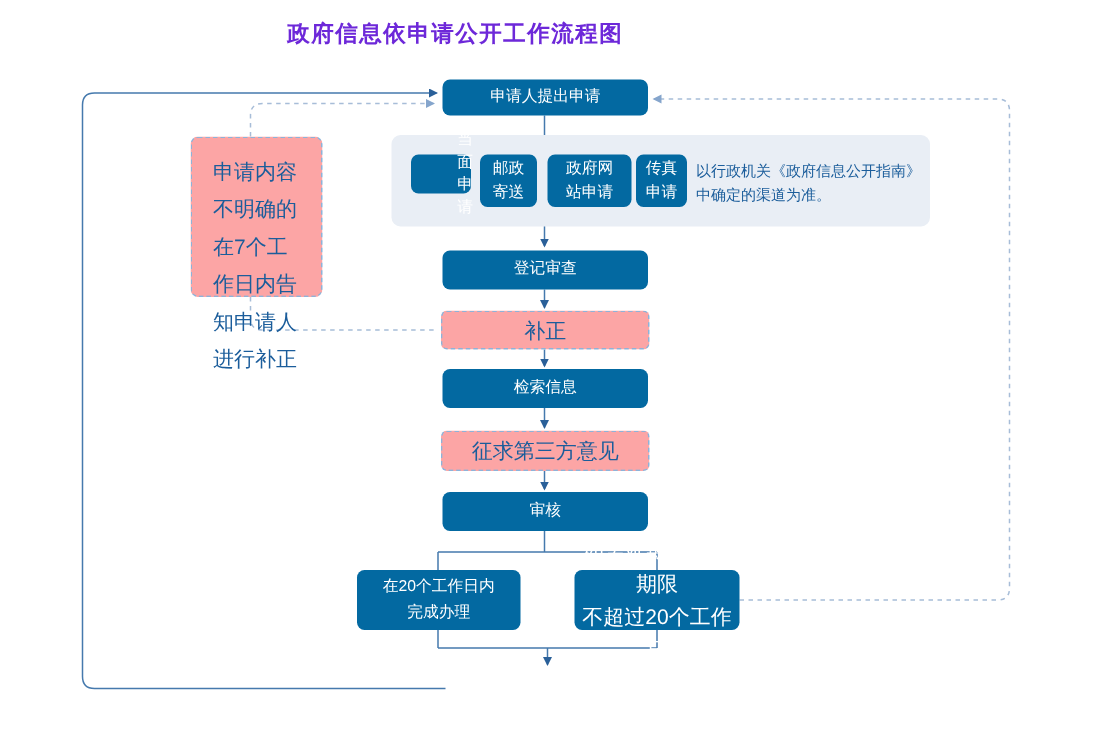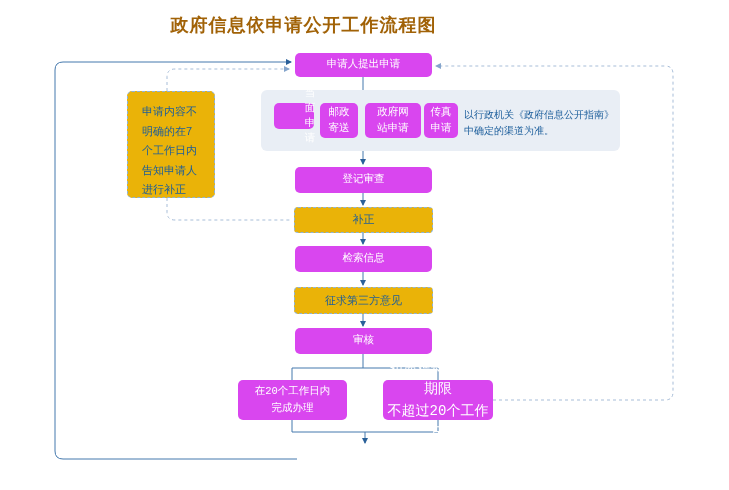--- a/index.html
+++ b/index.html
@@ -2,33 +2,33 @@
 <html><head>
 <meta charset="utf-8">
 <style>
   html,body{margin:0;padding:0;background:#fff;}
   .stage{
     position:relative;width:729px;height:490px;background:#fff;overflow:hidden;
     font-family:"Liberation Sans","DejaVu Sans",sans-serif;
   }
   .title{
     position:absolute;left:0;top:13px;width:607px;text-align:center;
-    font-size:18px;font-weight:700;color:#a16207;letter-spacing:1px;
+    font-size:15px;font-weight:700;color:#6d28d9;letter-spacing:1px;
   }
   .connectors{position:absolute;left:0;top:0;z-index:1;}
   .node,.lt,.group,.noteTxt{position:absolute;box-sizing:border-box;z-index:2;}
   .node{
-    background:#d946ef;color:#fff;border-radius:5px;
+    background:#0369a1;color:#fff;border-radius:5px;
     display:flex;align-items:center;justify-content:center;text-align:center;
-    font-size:10.5px;line-height:1.45;white-space:pre-line;font-family:Liberation Mono, monospace;
+    font-size:10.5px;line-height:1.45;white-space:pre-line;
   }
   .lt{
-    background:#eab308;border:1px dashed #8db3d9;color:#1b5d9b;border-radius:4px;
+    background:#fca5a5;border:1px dashed #8db3d9;color:#1b5d9b;border-radius:4px;
     display:flex;align-items:center;justify-content:center;text-align:center;
-    font-size:11px;line-height:1.45;white-space:pre-line;
+    font-size:14px;line-height:1.45;white-space:pre-line;
   }
   .group{background:#e9eef5;border-radius:6px;z-index:1;}
   .noteTxt{color:#1b5d9b;font-size:10px;line-height:1.55;white-space:pre-line;text-align:left;}
   .sideDark{
     display:block;text-align:left;padding:10px 8px;line-height:1.78;border-radius:5px;
   }
   .sideLight{
     display:block;text-align:left;padding:10px 14px;line-height:1.78;border-radius:5px;
   }
 </style>

